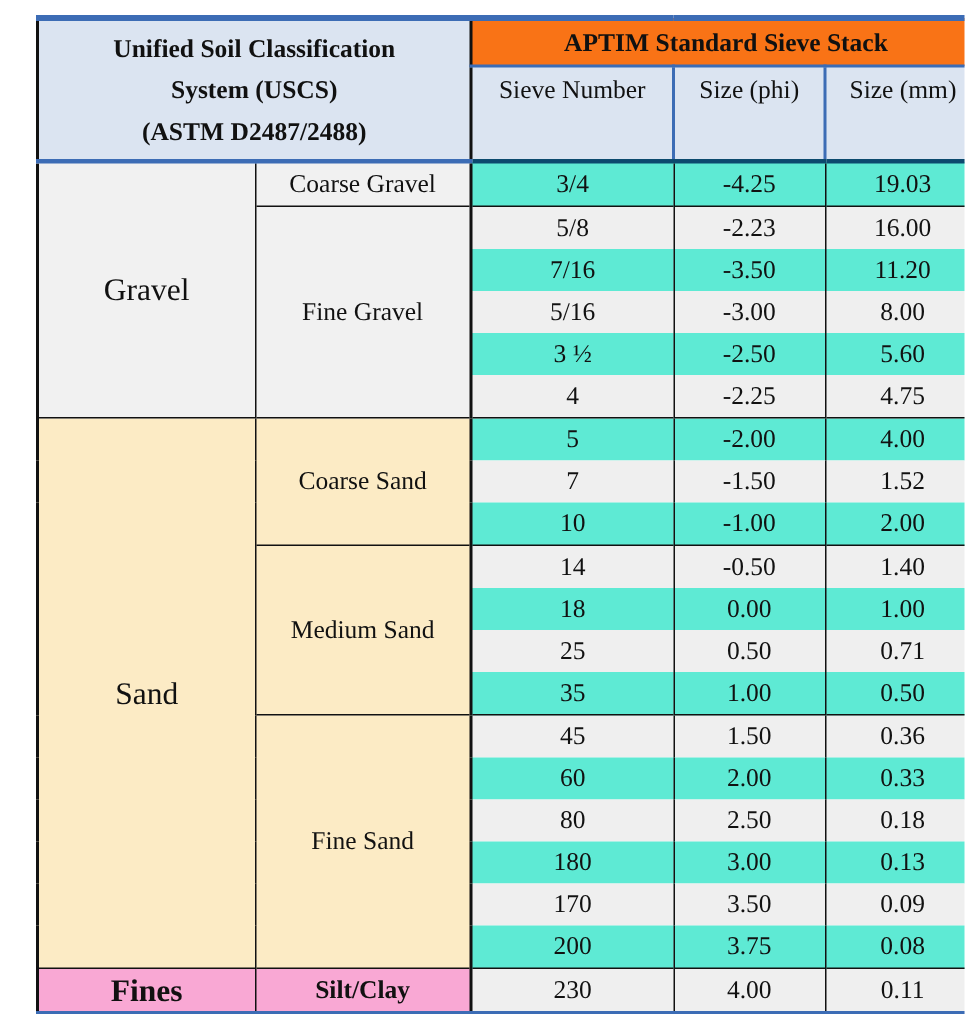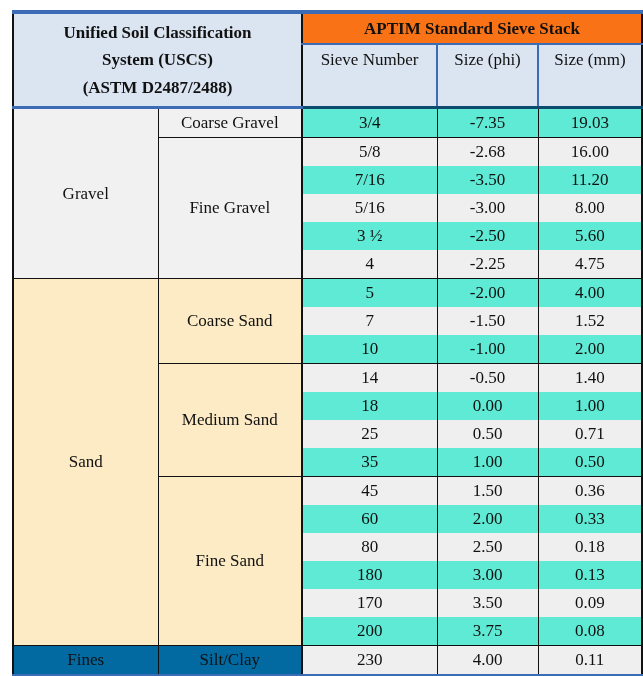--- a/index.html
+++ b/index.html
@@ -6,21 +6,21 @@
     margin: 0;
     padding: 0;
     background: #ffffff;
     font-family: "Liberation Serif", "DejaVu Serif", serif;
     color: #111111;
   }
   .page {
     width: 532px;
     height: 676px;
     box-sizing: border-box;
-    padding: 10px 6px 10px 12px;
+    padding: 10px 6px 10px 24px;
     background: #ffffff;
   }
   table.sieve {
     border-collapse: collapse;
     table-layout: fixed;
     width: 629px;
     font-size: 17px;
     
     border-left: 2px solid #111111;
     border-right: 2px solid #111111;
@@ -59,28 +59,28 @@
     height: 56px;
     vertical-align: top;
     padding-top: 5px;
     border-bottom: 3px solid #0c4a6e;
   }
   th.sub.first { border-left: 2px solid #111111; }
   th.sub.bl-blue { border-left: 2px solid #3c6cb5; }
 
   
   td { height: 28px; }
-  td.grp     { font-size: 17px; }
+  td.grp     { font-size: 21px; }
   td.subgrp  { border-left: 1px solid #111111; margin-left: 48px; }
   td.data    { border-left: 1px solid #111111; background: #5eead4; }
   td.data.first { border-left: 2px solid #111111; }
 
   .fill-gravel { background: #f1f1f1; }
   .fill-sand   { background: #fcebc5; }
-  .fill-fines  { background: #0369a1; }
+  .fill-fines  { background: #f9a8d4; font-weight: bold; }
 
   tr.band td.data { background: #efefef; }
 
   
   .bt  { border-top: 1px solid #111111; }
 </style>
 </head>
 <body>
 
 <div class="page">
@@ -105,28 +105,28 @@
   <tr>
     <th class="sub first">Sieve Number</th>
     <th class="sub bl-blue">Size (phi)</th>
     <th class="sub bl-blue">Size (mm)</th>
   </tr>
 
   <tr>
     <td class="grp fill-gravel" rowspan="6">Gravel</td>
     <td class="subgrp fill-gravel">Coarse Gravel</td>
     <td class="data first">3/4</td>
-    <td class="data">-7.35</td>
+    <td class="data">-4.25</td>
     <td class="data">19.03</td>
   </tr>
 
   <tr class="band">
     <td class="subgrp fill-gravel bt" rowspan="5">Fine Gravel</td>
     <td class="data first bt">5/8</td>
-    <td class="data bt">-2.68</td>
+    <td class="data bt">-2.23</td>
     <td class="data bt">16.00</td>
   </tr>
   <tr>
     <td class="data first">7/16</td>
     <td class="data">-3.50</td>
     <td class="data">11.20</td>
   </tr>
   <tr class="band">
     <td class="data first">5/16</td>
     <td class="data">-3.00</td>

